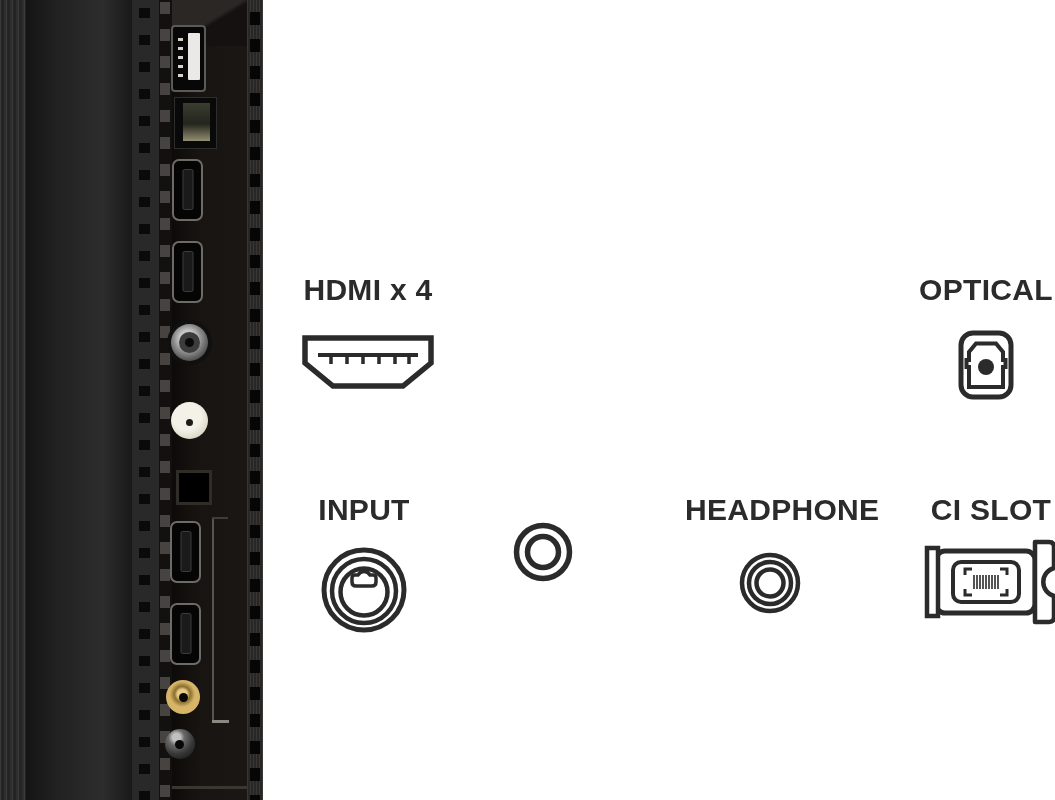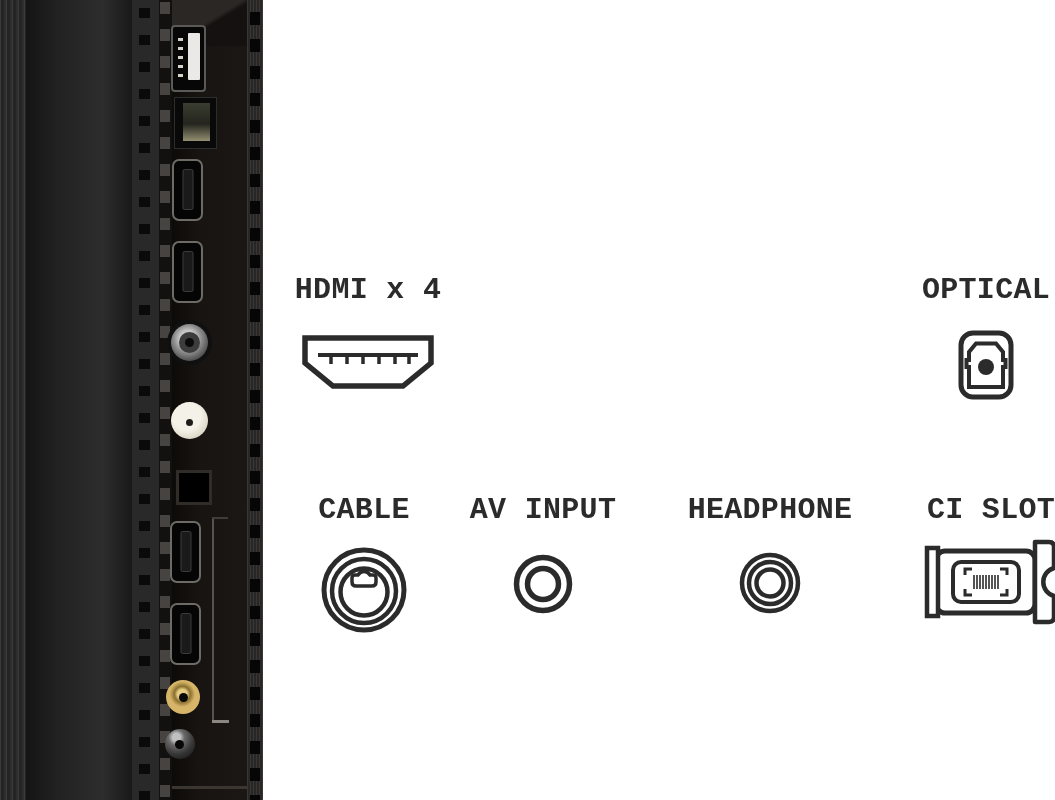--- a/index.html
+++ b/index.html
@@ -56,21 +56,21 @@
             background:radial-gradient(circle at 48% 42%,#e8cd85 0 18%,#8a6f2e 30%,#d6b569 48% 74%,#6f5a22 100%);}
   .rca-hole{position:absolute;left:13px;top:13px;width:9px;height:9px;border-radius:50%;background:#0a0a0a;}
   .port-phone{position:absolute;left:165px;top:729px;width:30px;height:30px;border-radius:50%;
             background:radial-gradient(circle at 38% 28%,#c0c0c0 0 14%,#6a6a6a 28%,#383838 58%,#0f0f0f 100%);}
   .phone-hole{position:absolute;left:10px;top:11px;width:9px;height:9px;border-radius:50%;background:#070707;}
   .seam-v{position:absolute;left:212px;top:518px;width:2px;height:204px;background:#57534e;}
   .seam-t{position:absolute;left:212px;top:517px;width:16px;height:2px;background:#403c37;}
   .seam-b{position:absolute;left:212px;top:720px;width:17px;height:3px;background:#8c8780;}
 
   
-  .card{position:absolute;width:170px;text-align:center;font-family:Liberation Mono, monospace;}
+  .card{position:absolute;width:170px;text-align:center;}
   .card-label{font-size:30px;line-height:32px;font-weight:bold;color:#2b2b2b;letter-spacing:0.3px;white-space:nowrap;}
   .card svg{display:inline-block;}
   .r1{top:274px;} .r2{top:494px;}
   .c-hdmi{left:283px;} .c-usb{left:501px;} .c-lan{left:699px;} .c-optical{left:901px;}
   .c-cable{left:279px;} .c-av{left:458px;} .c-phone{left:685px;} .c-cislot{left:906px;}
   .mt-hdmi{margin-top:28px;} .mt-usb{margin-top:30px;} .mt-lan{margin-top:26px;} .mt-optical{margin-top:24px;}
   .mt-cable{margin-top:20px;} .mt-av{margin-top:28px;} .mt-phone{margin-top:26px;} .mt-cislot{margin-top:13px;}
 </style>
 </head>
 <body>
@@ -132,31 +132,30 @@
   <div class="card r1 c-optical">
     <div class="card-label">OPTICAL</div>
     <svg class="mt-optical" width="56" height="70" viewBox="0 0 56 70">
       <rect x="3" y="3" width="50" height="64" rx="12" fill="none" stroke="#2b2b2b" stroke-width="5"></rect>
       <path d="M11 57 V37 H8.5 V30 H11 V22 L18 13.5 H38 L45 22 V30 H47.5 V37 H45 V57 Z" fill="none" stroke="#2b2b2b" stroke-width="4" stroke-linejoin="miter"></path>
       <circle cx="28" cy="37" r="8" fill="#2b2b2b"></circle>
     </svg>
   </div>
 
   <div class="card r2 c-cable">
-    <div class="card-label">CABLE</div>
+    <div class="card-label">INPUT</div>
     <svg class="mt-cable" width="88" height="88" viewBox="0 0 88 88">
       <circle cx="44" cy="44" r="40" fill="none" stroke="#2b2b2b" stroke-width="5"></circle>
       <circle cx="44" cy="45" r="32" fill="none" stroke="#2b2b2b" stroke-width="4.5"></circle>
       <circle cx="44" cy="46" r="23.5" fill="none" stroke="#2b2b2b" stroke-width="4.5"></circle>
       <path d="M32 36 v-4 q0 -3 3 -3 h3 a7 7 0 0 1 12 0 h3 q3 0 3 3 v4 q0 4 -4 4 H36 q-4 0 -4 -4 Z" fill="#ffffff" stroke="#2b2b2b" stroke-width="3.5" stroke-linejoin="round"></path>
     </svg>
   </div>
 
   <div class="card r2 c-av">
-    <div class="card-label">AV INPUT</div>
     <svg class="mt-av" width="60" height="60" viewBox="0 0 60 60">
       <circle cx="30" cy="30" r="26.5" fill="none" stroke="#2b2b2b" stroke-width="5.5"></circle>
       <circle cx="30" cy="30" r="15.5" fill="none" stroke="#2b2b2b" stroke-width="5.5"></circle>
     </svg>
   </div>
 
   <div class="card r2 c-phone">
     <div class="card-label">HEADPHONE</div>
     <svg class="mt-phone" width="62" height="62" viewBox="0 0 62 62">
       <circle cx="31" cy="31" r="28" fill="none" stroke="#2b2b2b" stroke-width="4.5"></circle>

